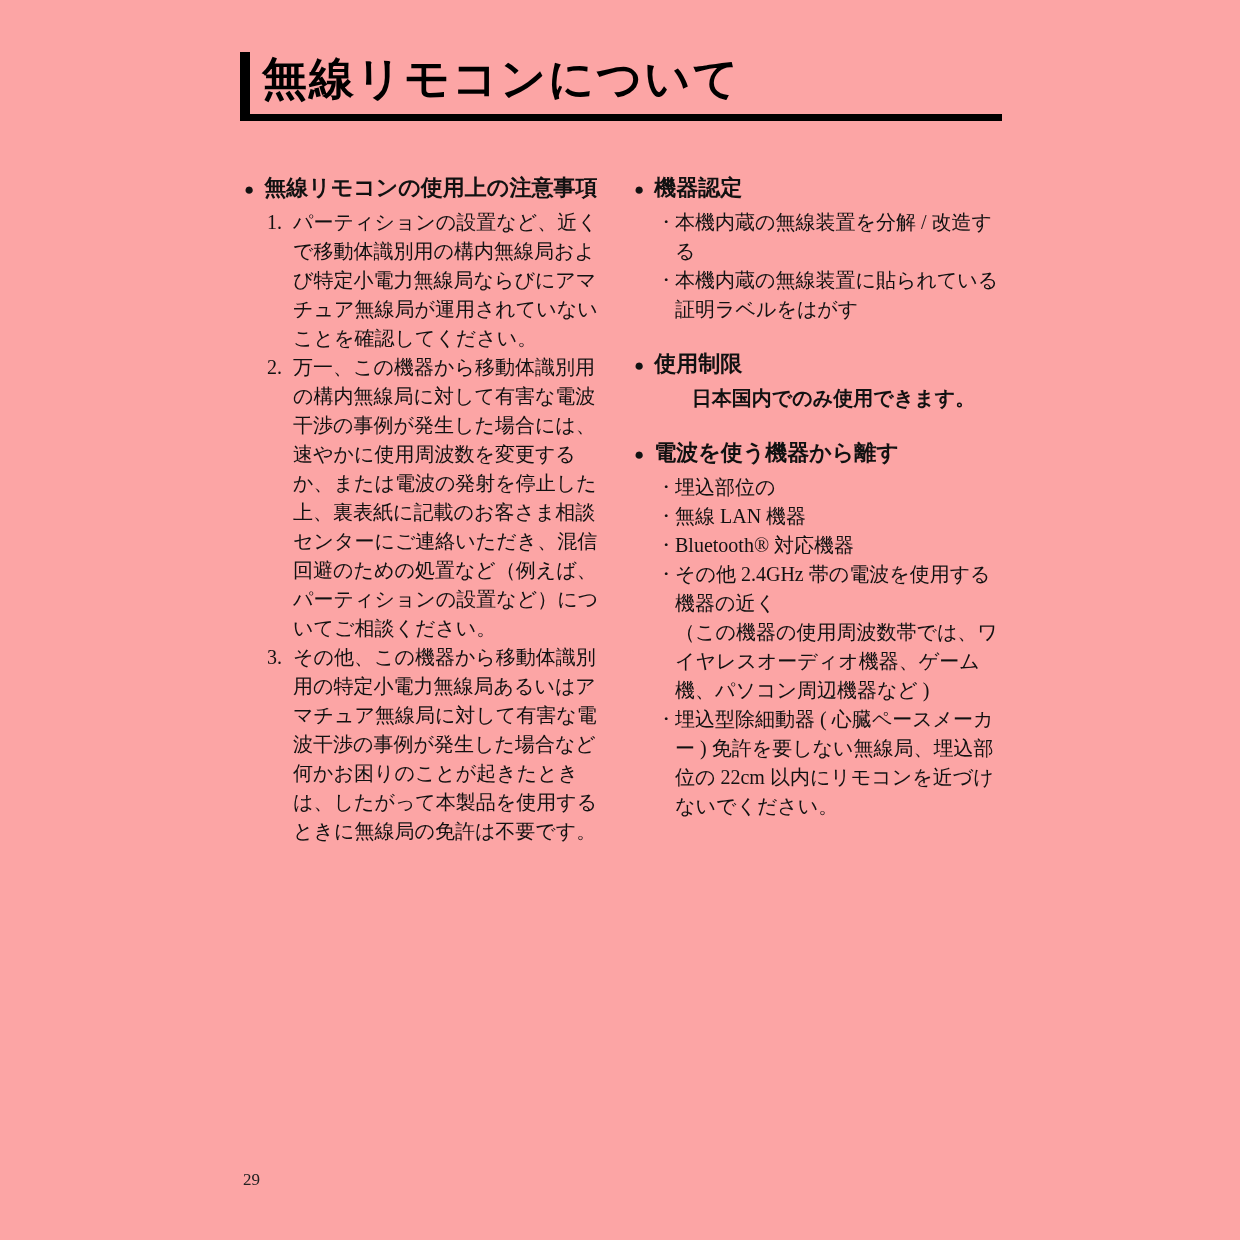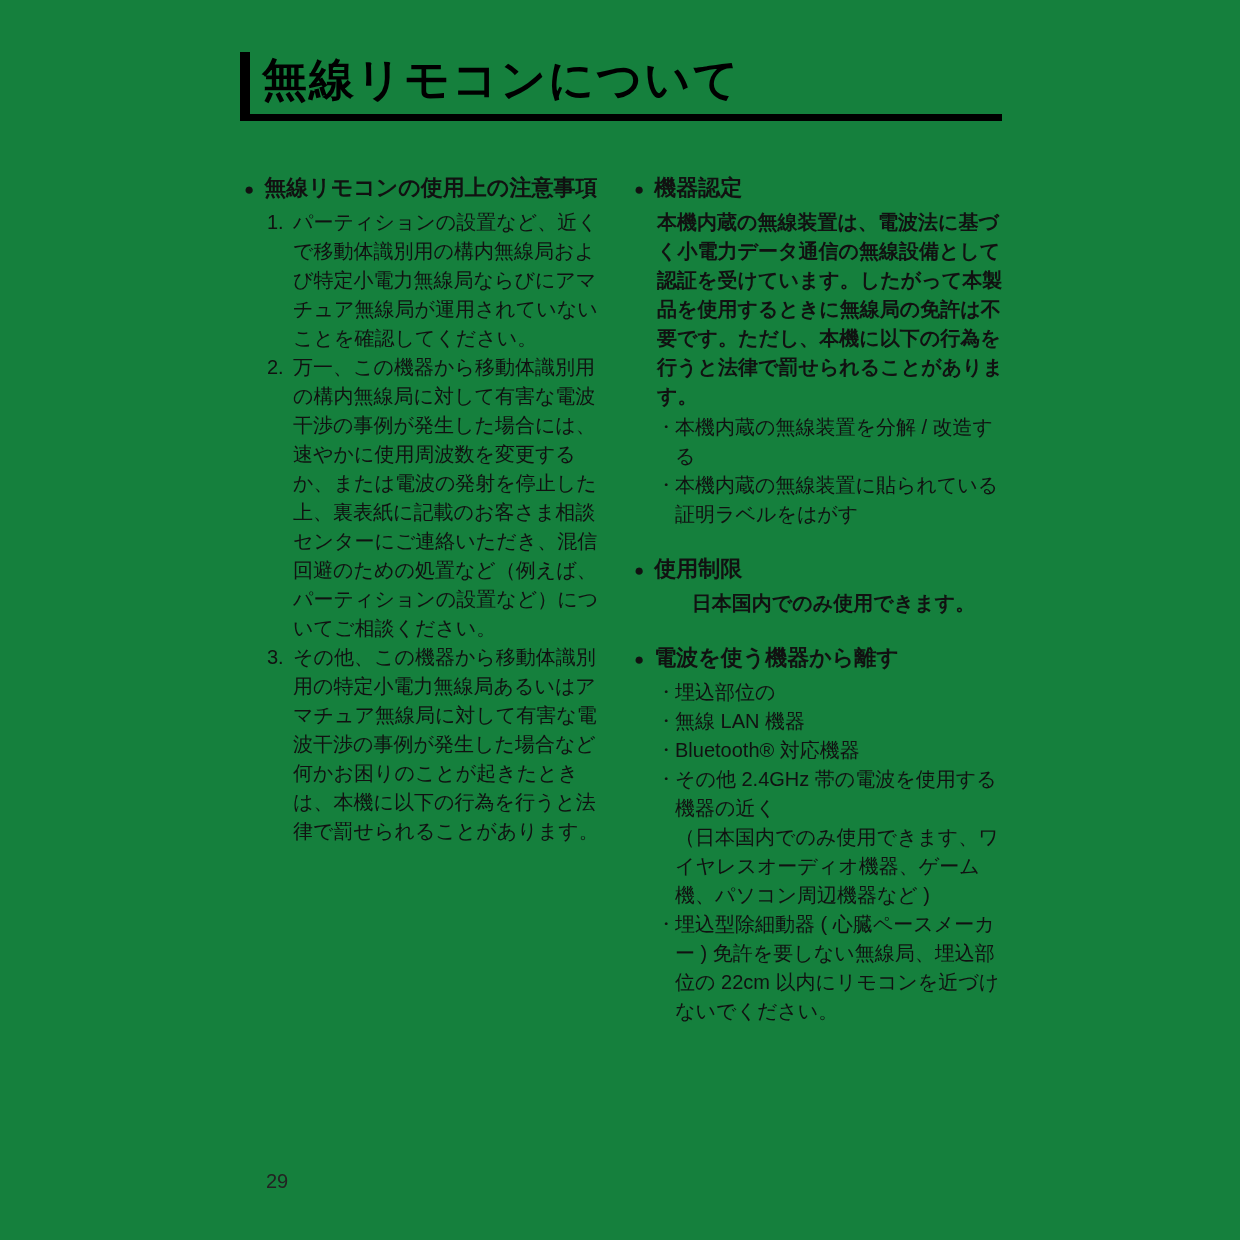--- a/index.html
+++ b/index.html
@@ -1,18 +1,18 @@
 <!DOCTYPE html>
 <html lang="ja"><head>
 <meta charset="utf-8">
 <style>
   html, body { margin:0; padding:0; background:#ffffff; }
   .page {
-    position:relative; width:1240px; height:1240px; background:#15803d;
-    font-family:Liberation Sans, sans-serif;
+    position:relative; width:1240px; height:1240px; background:#fca5a5;
+    font-family:Liberation Serif, serif;
     color:#111111; overflow:hidden;
   }
   
   .title-block { position:absolute; left:240px; top:52px; width:762px; }
   .title-inner { border-left:10px solid #000; padding-left:12px; padding-top:2px; padding-bottom:8px; }
   .page-title {
     margin:0; font-size:45px; font-weight:900; line-height:1.15;
     letter-spacing:2px; color:#000;
   }
   .title-underline { height:7px; background:#000; }
@@ -30,21 +30,21 @@
   .plain-line { font-weight:bold; margin:4px 0 0 23px;text-align:center; }
   .num-list { margin-left:23px; margin-top:2px; }
   .num-item { display:flex; }
   .num-item .num { flex:0 0 26px; }
   .num-item .txt { flex:1; }
   .bul-list { margin-left:23px; margin-top:2px; }
   .bul-item { display:flex; }
   .bul-item .glyph { flex:0 0 17px; font-size:18px; }
   .bul-item .txt { flex:1; white-space:pre-line; }
   
-  .page-number { position:absolute; left:243px; top:1170px; font-size:20px; color:#222;margin-left:23px; }
+  .page-number { position:absolute; left:243px; top:1170px; font-size:17px; color:#222; }
 </style>
 </head>
 <body>
 
 <div class="page">
 
   <div class="title-block">
     <div class="title-inner">
       <h1 class="page-title">無線リモコンについて</h1>
     </div>
@@ -61,34 +61,33 @@
         <div class="num-item">
           <span class="num">1.</span>
           <span class="txt">パーティションの設置など、近くで移動体識別用の構内無線局および特定小電力無線局ならびにアマチュア無線局が運用されていないことを確認してください。</span>
         </div>
         <div class="num-item">
           <span class="num">2.</span>
           <span class="txt">万一、この機器から移動体識別用の構内無線局に対して有害な電波干渉の事例が発生した場合には、速やかに使用周波数を変更するか、または電波の発射を停止した上、裏表紙に記載のお客さま相談センターにご連絡いただき、混信回避のための処置など（例えば、パーティションの設置など）についてご相談ください。</span>
         </div>
         <div class="num-item">
           <span class="num">3.</span>
-          <span class="txt">その他、この機器から移動体識別用の特定小電力無線局あるいはアマチュア無線局に対して有害な電波干渉の事例が発生した場合など何かお困りのことが起きたときは、本機に以下の行為を行うと法律で罰せられることがあります。</span>
+          <span class="txt">その他、この機器から移動体識別用の特定小電力無線局あるいはアマチュア無線局に対して有害な電波干渉の事例が発生した場合など何かお困りのことが起きたときは、したがって本製品を使用するときに無線局の免許は不要です。</span>
         </div>
       </div>
     </div>
   </div>
 
   <div class="col col-right">
 
     <div class="section">
       <div class="section-heading">
         <span class="dot">●</span>
         <span>機器認定</span>
       </div>
-      <p class="intro">本機内蔵の無線装置は、電波法に基づく小電力データ通信の無線設備として認証を受けています。したがって本製品を使用するときに無線局の免許は不要です。ただし、本機に以下の行為を行うと法律で罰せられることがあります。</p>
       <div class="bul-list">
         <div class="bul-item">
           <span class="glyph">・</span>
           <span class="txt">本機内蔵の無線装置を分解 / 改造する</span>
         </div>
         <div class="bul-item">
           <span class="glyph">・</span>
           <span class="txt">本機内蔵の無線装置に貼られている証明ラベルをはがす</span>
         </div>
       </div>
@@ -116,21 +115,21 @@
           <span class="glyph">・</span>
           <span class="txt">無線 LAN 機器</span>
         </div>
         <div class="bul-item">
           <span class="glyph">・</span>
           <span class="txt">Bluetooth® 対応機器</span>
         </div>
         <div class="bul-item">
           <span class="glyph">・</span>
           <span class="txt">その他 2.4GHz 帯の電波を使用する機器の近く
-（日本国内でのみ使用できます、ワイヤレスオーディオ機器、ゲーム機、パソコン周辺機器など )</span>
+（この機器の使用周波数帯では、ワイヤレスオーディオ機器、ゲーム機、パソコン周辺機器など )</span>
         </div>
         <div class="bul-item">
           <span class="glyph">・</span>
           <span class="txt">埋込型除細動器 ( 心臓ペースメーカー ) 免許を要しない無線局、埋込部位の 22cm 以内にリモコンを近づけないでください。</span>
         </div>
       </div>
     </div>
 
   </div>
 

